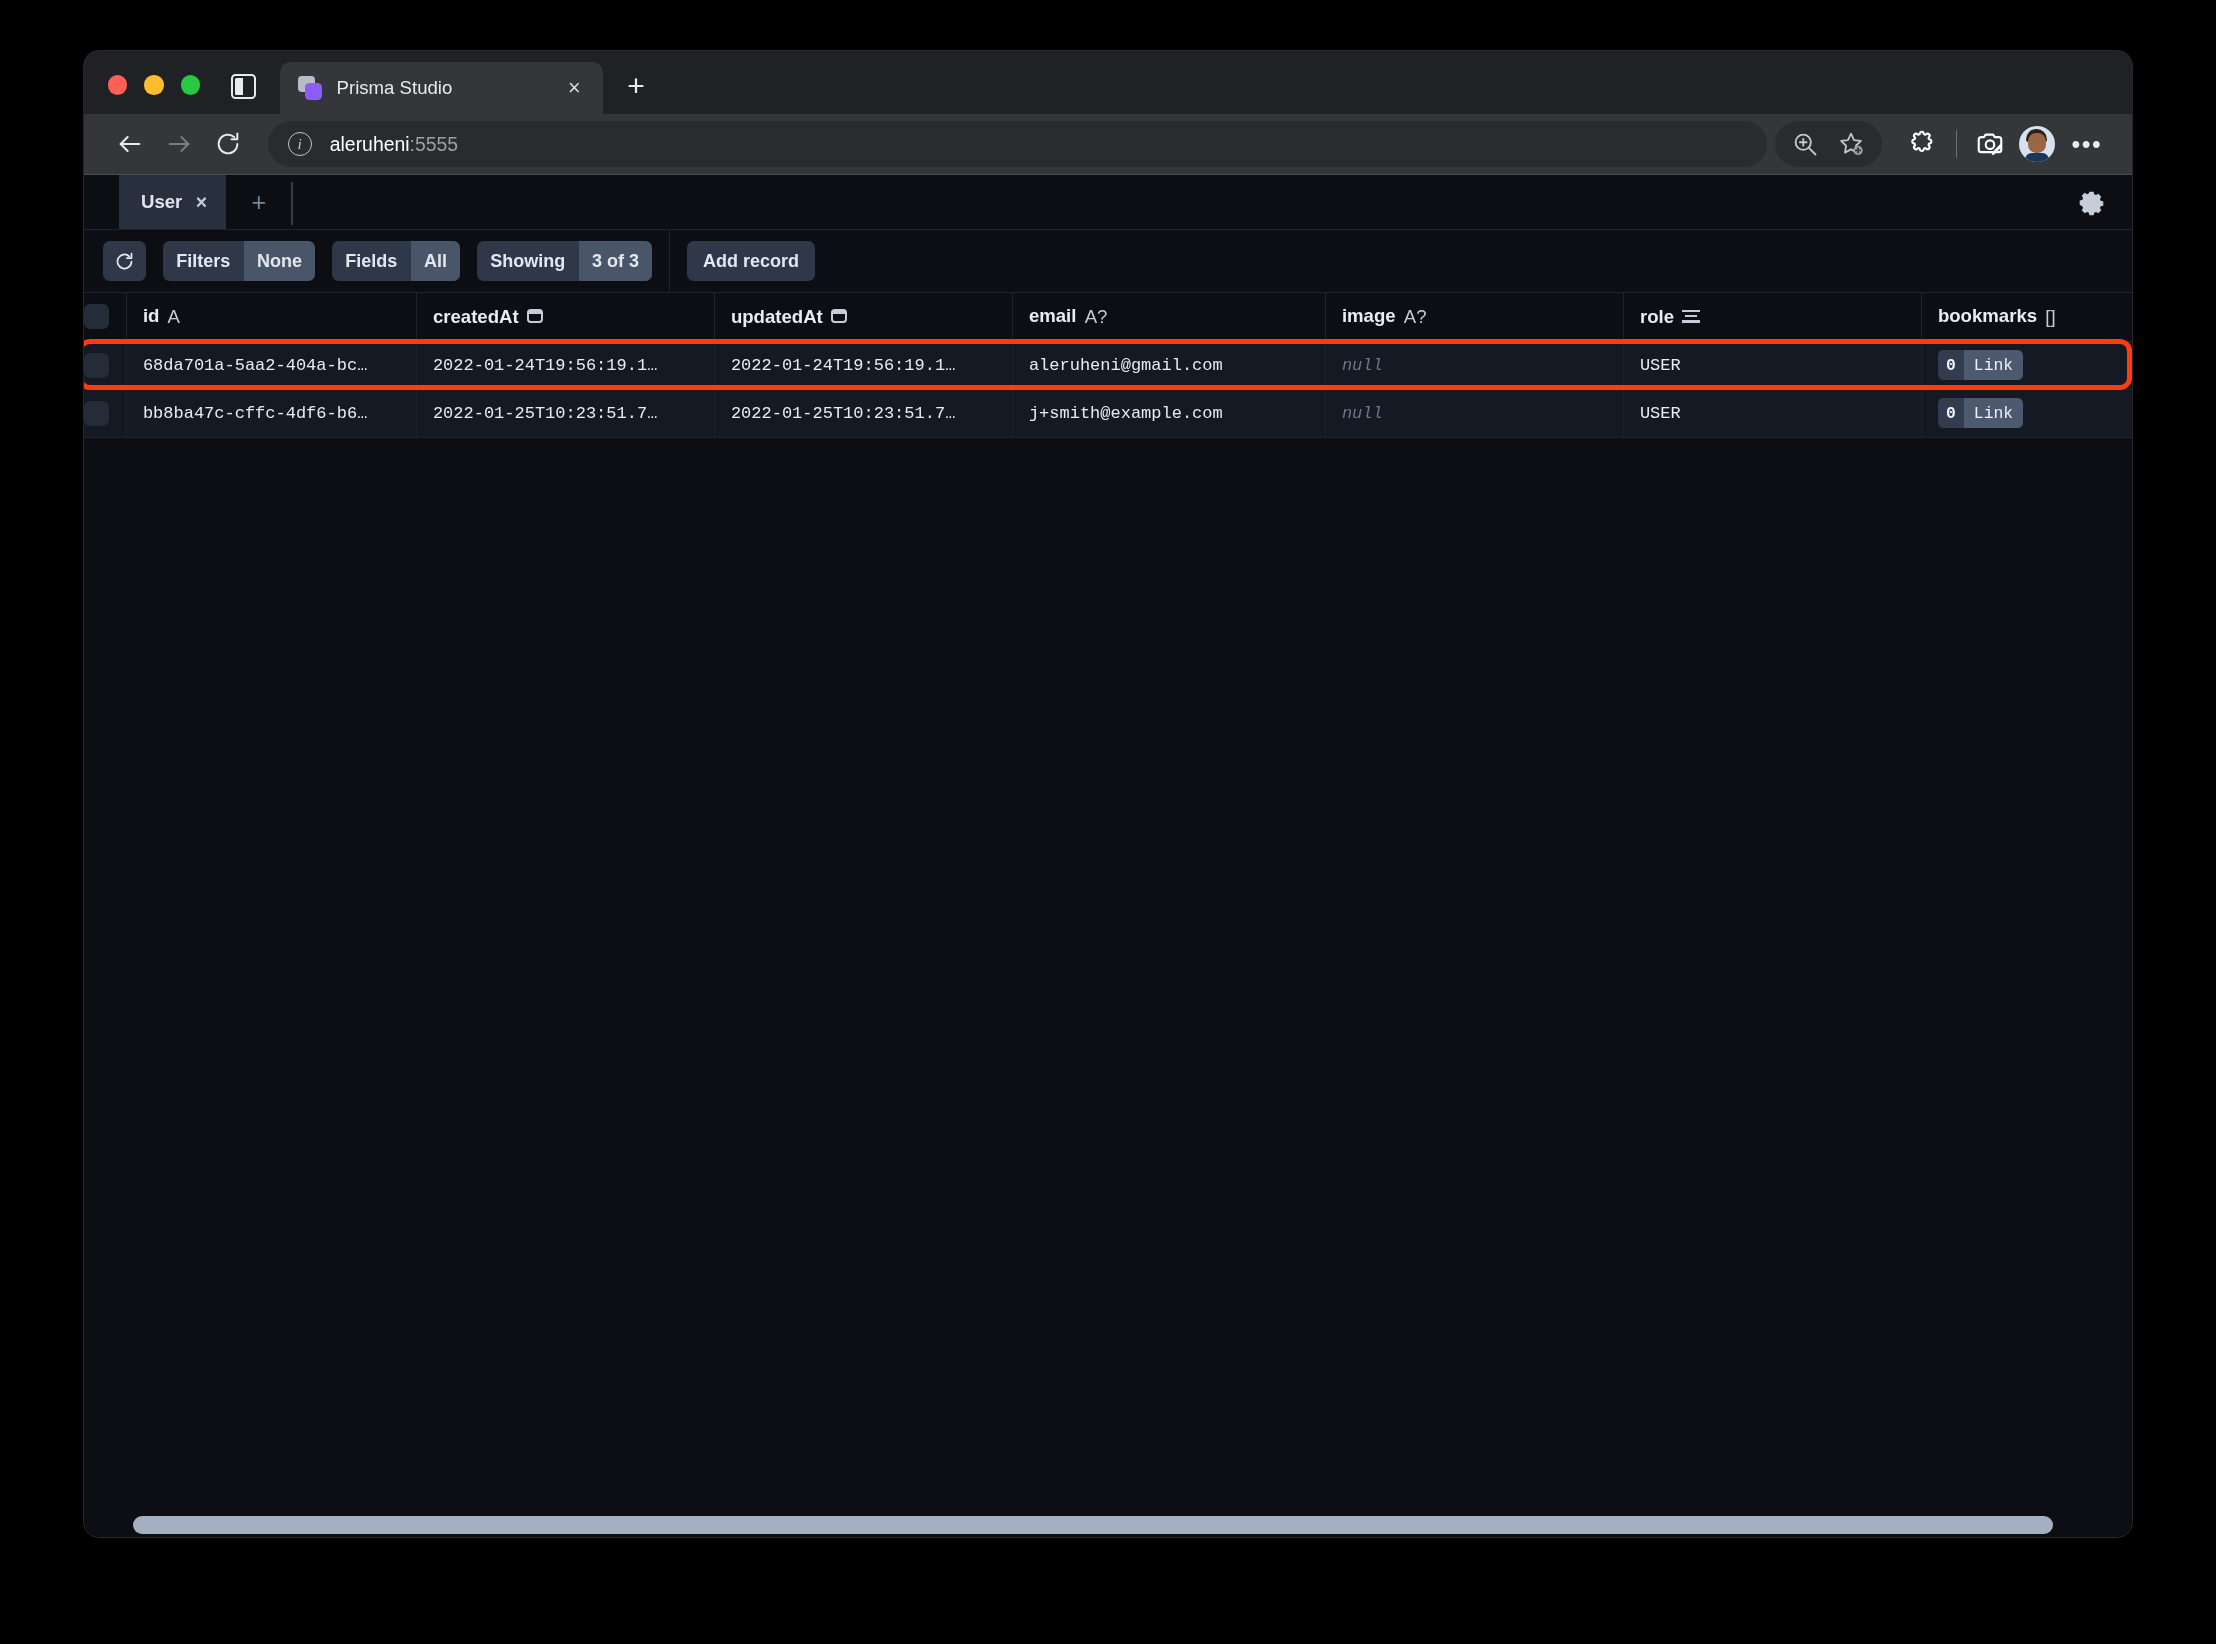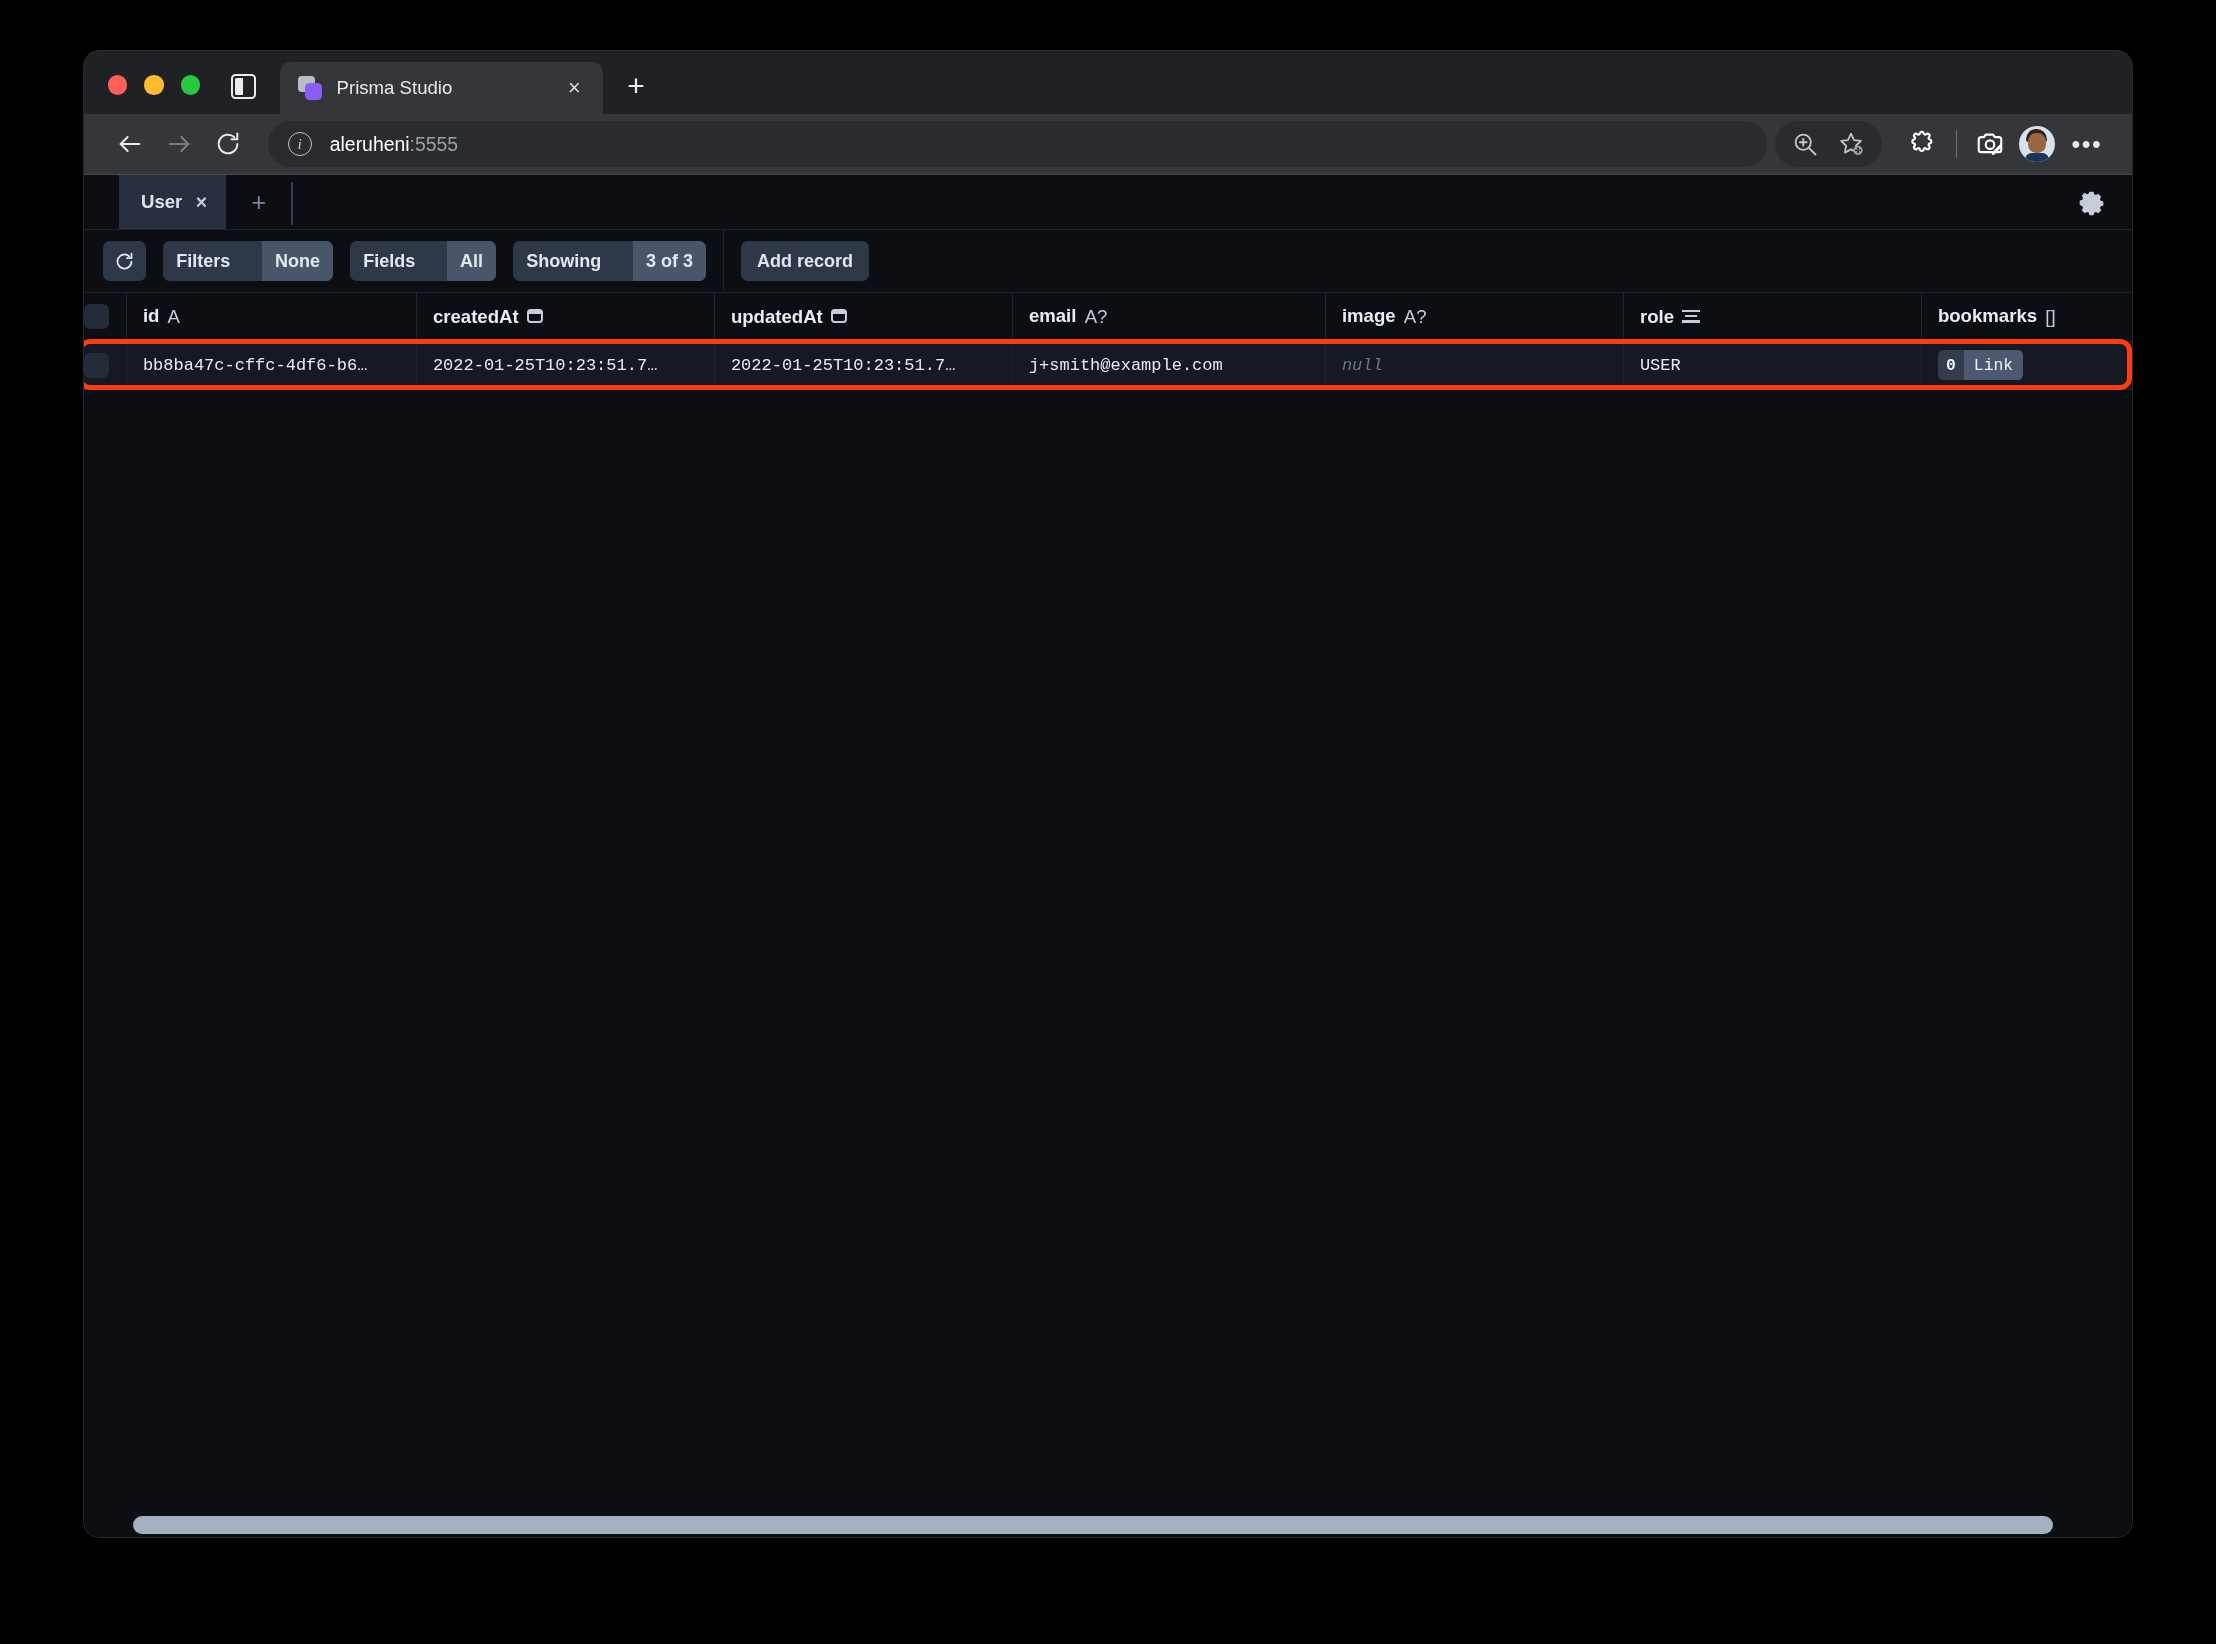--- a/index.html
+++ b/index.html
@@ -250,21 +250,20 @@
     height: 40px;
     background: #2e3849;
     border-radius: 6.7px;
     display: flex;
     align-items: center;
     color: #e3e7ef;
     font-size: 18px;
     font-weight: bold;
     overflow: hidden;
     flex: 0 0 auto;
-    gap: 18px;
   }
   .btn .seg-a { padding: 0 13.4px; display:flex; align-items:center; height: 100%;}
   .btn .seg-b {
     padding: 0 13.4px; background: #495569; height: 100%;
     display: flex; align-items: center;
   }
   .btn.icon-only { width: 43px; justify-content: center; }
   .btn.plain { padding: 0 16.4px; }
   .toolbar-sep { width: 1.5px; height: 63px; background: #1d2430; flex: 0 0 auto; }
 
@@ -557,20 +556,35 @@
               <span>role</span><span class="type-icon icon-bars"><i></i><i></i><i></i></span>
             </th>
             <th>
               <span>bookmarks</span><span class="type-icon">[]</span>
             </th>
           </tr>
         </thead>
         <tbody>
           <tr>
             <td class="col-check"><span class="checkbox"></span></td>
+            <td>68da701a-5aa2-404a-bc…</td>
+            <td>2022-01-24T19:56:19.1…</td>
+            <td>2022-01-24T19:56:19.1…</td>
+            <td>aleruheni@gmail.com</td>
+            <td><span class="null-val">null</span></td>
+            <td>USER</td>
+            <td>
+              <span class="link-badge">
+                <span class="cnt">0</span>
+                <span class="lbl">Link</span>
+              </span>
+            </td>
+          </tr>
+          <tr>
+            <td class="col-check"><span class="checkbox"></span></td>
             <td>bb8ba47c-cffc-4df6-b6…</td>
             <td>2022-01-25T10:23:51.7…</td>
             <td>2022-01-25T10:23:51.7…</td>
             <td>j+smith@example.com</td>
             <td><span class="null-val">null</span></td>
             <td>USER</td>
             <td>
               <span class="link-badge">
                 <span class="cnt">0</span>
                 <span class="lbl">Link</span>

